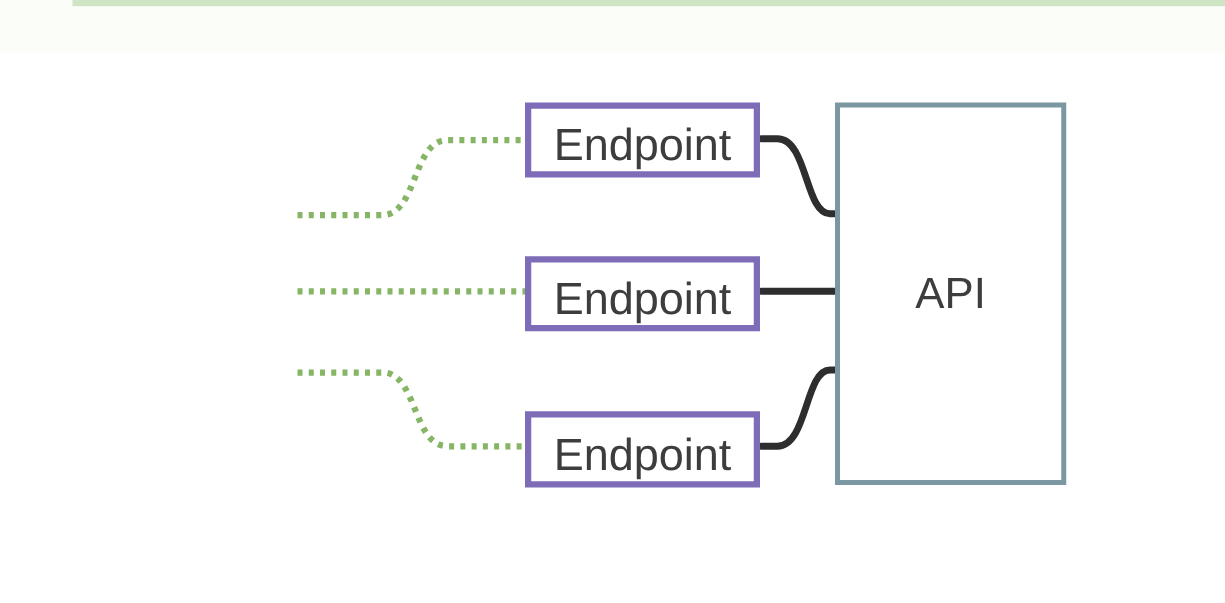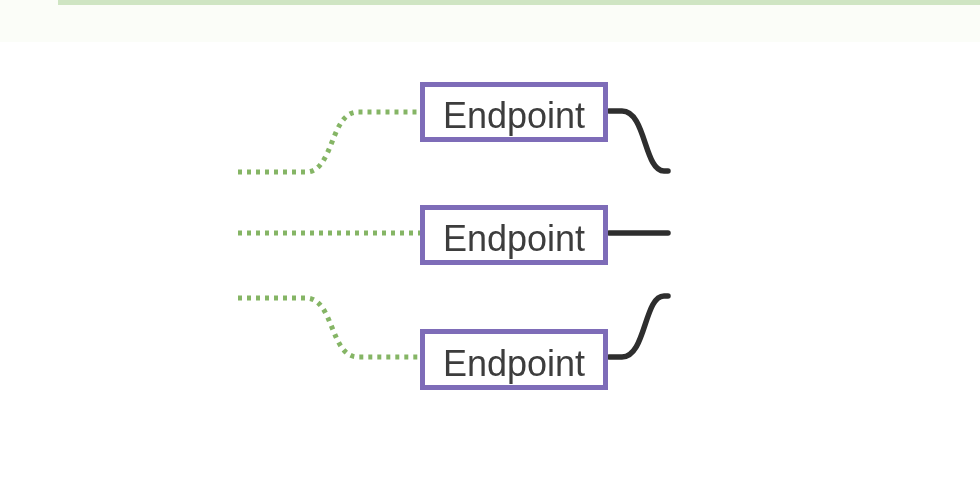--- a/index.html
+++ b/index.html
@@ -101,14 +101,17 @@
   </div>
 
   <div class="node node-endpoint ep2">
     <span>Endpoint</span>
   </div>
 
   <div class="node node-endpoint ep3">
     <span>Endpoint</span>
   </div>
 
+  <div class="node node-api">
+    <span>API</span>
+  </div>
 
 </div>
 
 </body></html>

